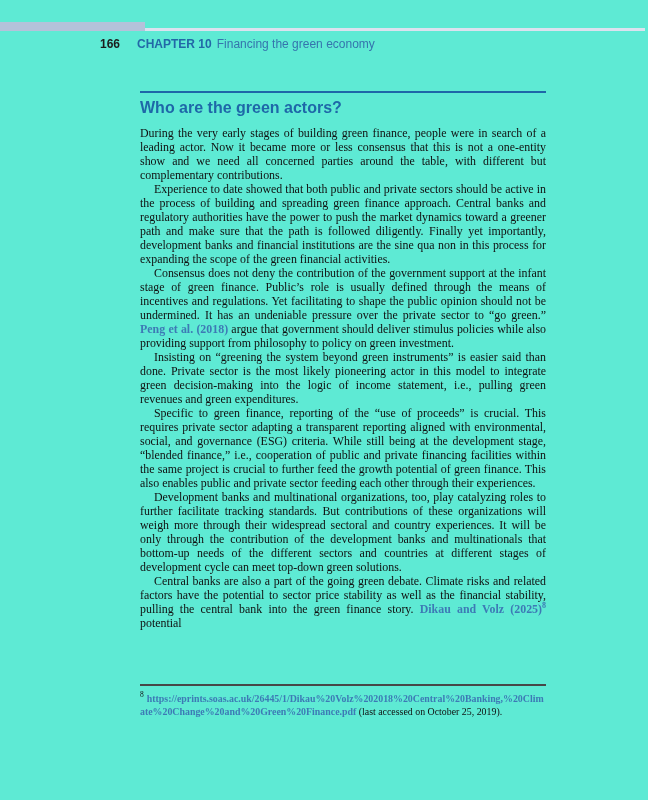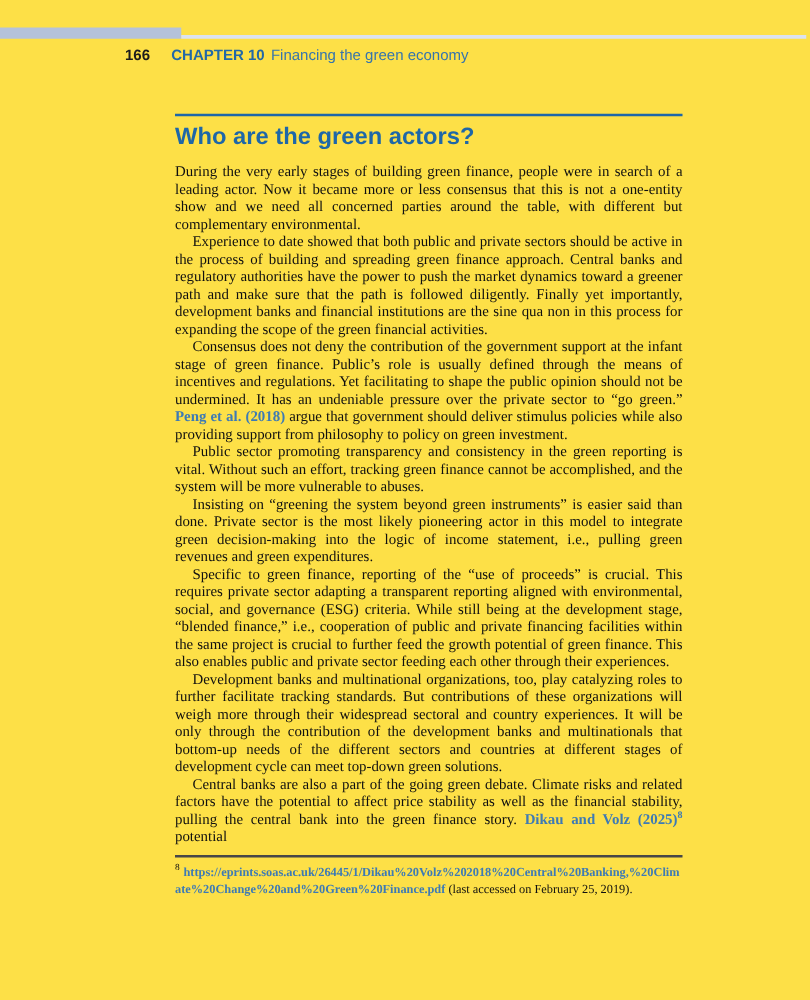--- a/index.html
+++ b/index.html
@@ -1,20 +1,20 @@
 <!DOCTYPE html>
 <html><head>
 <meta charset="utf-8">
 <style>
   html, body { margin: 0; padding: 0; background: #ffffff; }
   .page {
     position: relative;
     width: 648px;
     height: 800px;
-    background: #fde047;
+    background: #5eead4;
     font-family: "Liberation Serif", serif;
     overflow: hidden;
   }
 
   
   .band-bar {
     position: absolute;
     top: 22px; left: 0;
     width: 145px; height: 9px;
     background: #b5c2da;
@@ -46,21 +46,21 @@
   }
   .section-rule {
     height: 2px;
     background: #1e67a8;
     margin-bottom: 6px;
   }
   .section-title {
     margin: 0 0 9px 0;
     font-family: "Liberation Sans", sans-serif;
     font-weight: bold;
-    font-size: 19px;
+    font-size: 16px;
     color: #1e67a8;
   }
   .body p {
     margin: 0;
     font-size: 11.9px;
     line-height: 14px;
     text-align: justify;
     text-indent: 14px;
     color: #101010;
   }
@@ -112,35 +112,34 @@
   <div class="band-line"></div>
 
   <div class="header-text">
     <span class="pagenum">166</span><span class="chapter-label">CHAPTER 10</span><span class="chapter-title">Financing the green economy</span>
   </div>
 
   <div class="column body">
     <div class="section-rule"></div>
     <h1 class="section-title">Who are the green actors?</h1>
 
-    <p class="noindent"><span>During the very early stages of building green finance, people were in search of a leading actor. Now it became more or less consensus that this is not a one-entity show and we need all concerned parties around the table, with different but complementary environmental.</span></p>
+    <p class="noindent"><span>During the very early stages of building green finance, people were in search of a leading actor. Now it became more or less consensus that this is not a one-entity show and we need all concerned parties around the table, with different but complementary contributions.</span></p>
 
     <p><span>Experience to date showed that both public and private sectors should be active in the process of building and spreading green finance approach. Central banks and regulatory authorities have the power to push the market dynamics toward a greener path and make sure that the path is followed diligently. Finally yet importantly, development banks and financial institutions are the sine qua non in this process for expanding the scope of the green financial activities.</span></p>
 
     <p><span>Consensus does not deny the contribution of the government support at the infant stage of green finance. Public’s role is usually defined through the means of incentives and regulations. Yet facilitating to shape the public opinion should not be undermined. It has an undeniable pressure over the private sector to “go green.” </span><a class="cite">Peng et al. (2018)</a><span> argue that government should deliver stimulus policies while also providing support from philosophy to policy on green investment.</span></p>
 
-    <p><span>Public sector promoting transparency and consistency in the green reporting is vital. Without such an effort, tracking green finance cannot be accomplished, and the system will be more vulnerable to abuses.</span></p>
 
     <p><span>Insisting on “greening the system beyond green instruments” is easier said than done. Private sector is the most likely pioneering actor in this model to integrate green decision-making into the logic of income statement, i.e., pulling green revenues and green expenditures.</span></p>
 
     <p><span>Specific to green finance, reporting of the “use of proceeds” is crucial. This requires private sector adapting a transparent reporting aligned with environmental, social, and governance (ESG) criteria. While still being at the development stage, “blended finance,” i.e., cooperation of public and private financing facilities within the same project is crucial to further feed the growth potential of green finance. This also enables public and private sector feeding each other through their experiences.</span></p>
 
     <p><span>Development banks and multinational organizations, too, play catalyzing roles to further facilitate tracking standards. But contributions of these organizations will weigh more through their widespread sectoral and country experiences. It will be only through the contribution of the development banks and multinationals that bottom-up needs of the different sectors and countries at different stages of development cycle can meet top-down green solutions.</span></p>
 
-    <p><span>Central banks are also a part of the going green debate. Climate risks and related factors have the potential to affect price stability as well as the financial stability, pulling the central bank into the green finance story. </span><a class="cite">Dikau and Volz (2025)</a><sup class="ref cite">8</sup><span> potential</span></p>
+    <p><span>Central banks are also a part of the going green debate. Climate risks and related factors have the potential to sector price stability as well as the financial stability, pulling the central bank into the green finance story. </span><a class="cite">Dikau and Volz (2025)</a><sup class="ref cite">8</sup><span> potential</span></p>
   </div>
 
   <div class="footnote">
     <div class="fn-rule"></div>
-    <p class="fn-text"><sup>8</sup><a class="cite">https://eprints.soas.ac.uk/26445/1/Dikau%20Volz%202018%20Central%20Banking,%20Climate%20Change%20and%20Green%20Finance.pdf</a><span> (last accessed on February 25, 2019).</span></p>
+    <p class="fn-text"><sup>8</sup><a class="cite">https://eprints.soas.ac.uk/26445/1/Dikau%20Volz%202018%20Central%20Banking,%20Climate%20Change%20and%20Green%20Finance.pdf</a><span> (last accessed on October 25, 2019).</span></p>
   </div>
 
 </div>
 
 </body></html>

